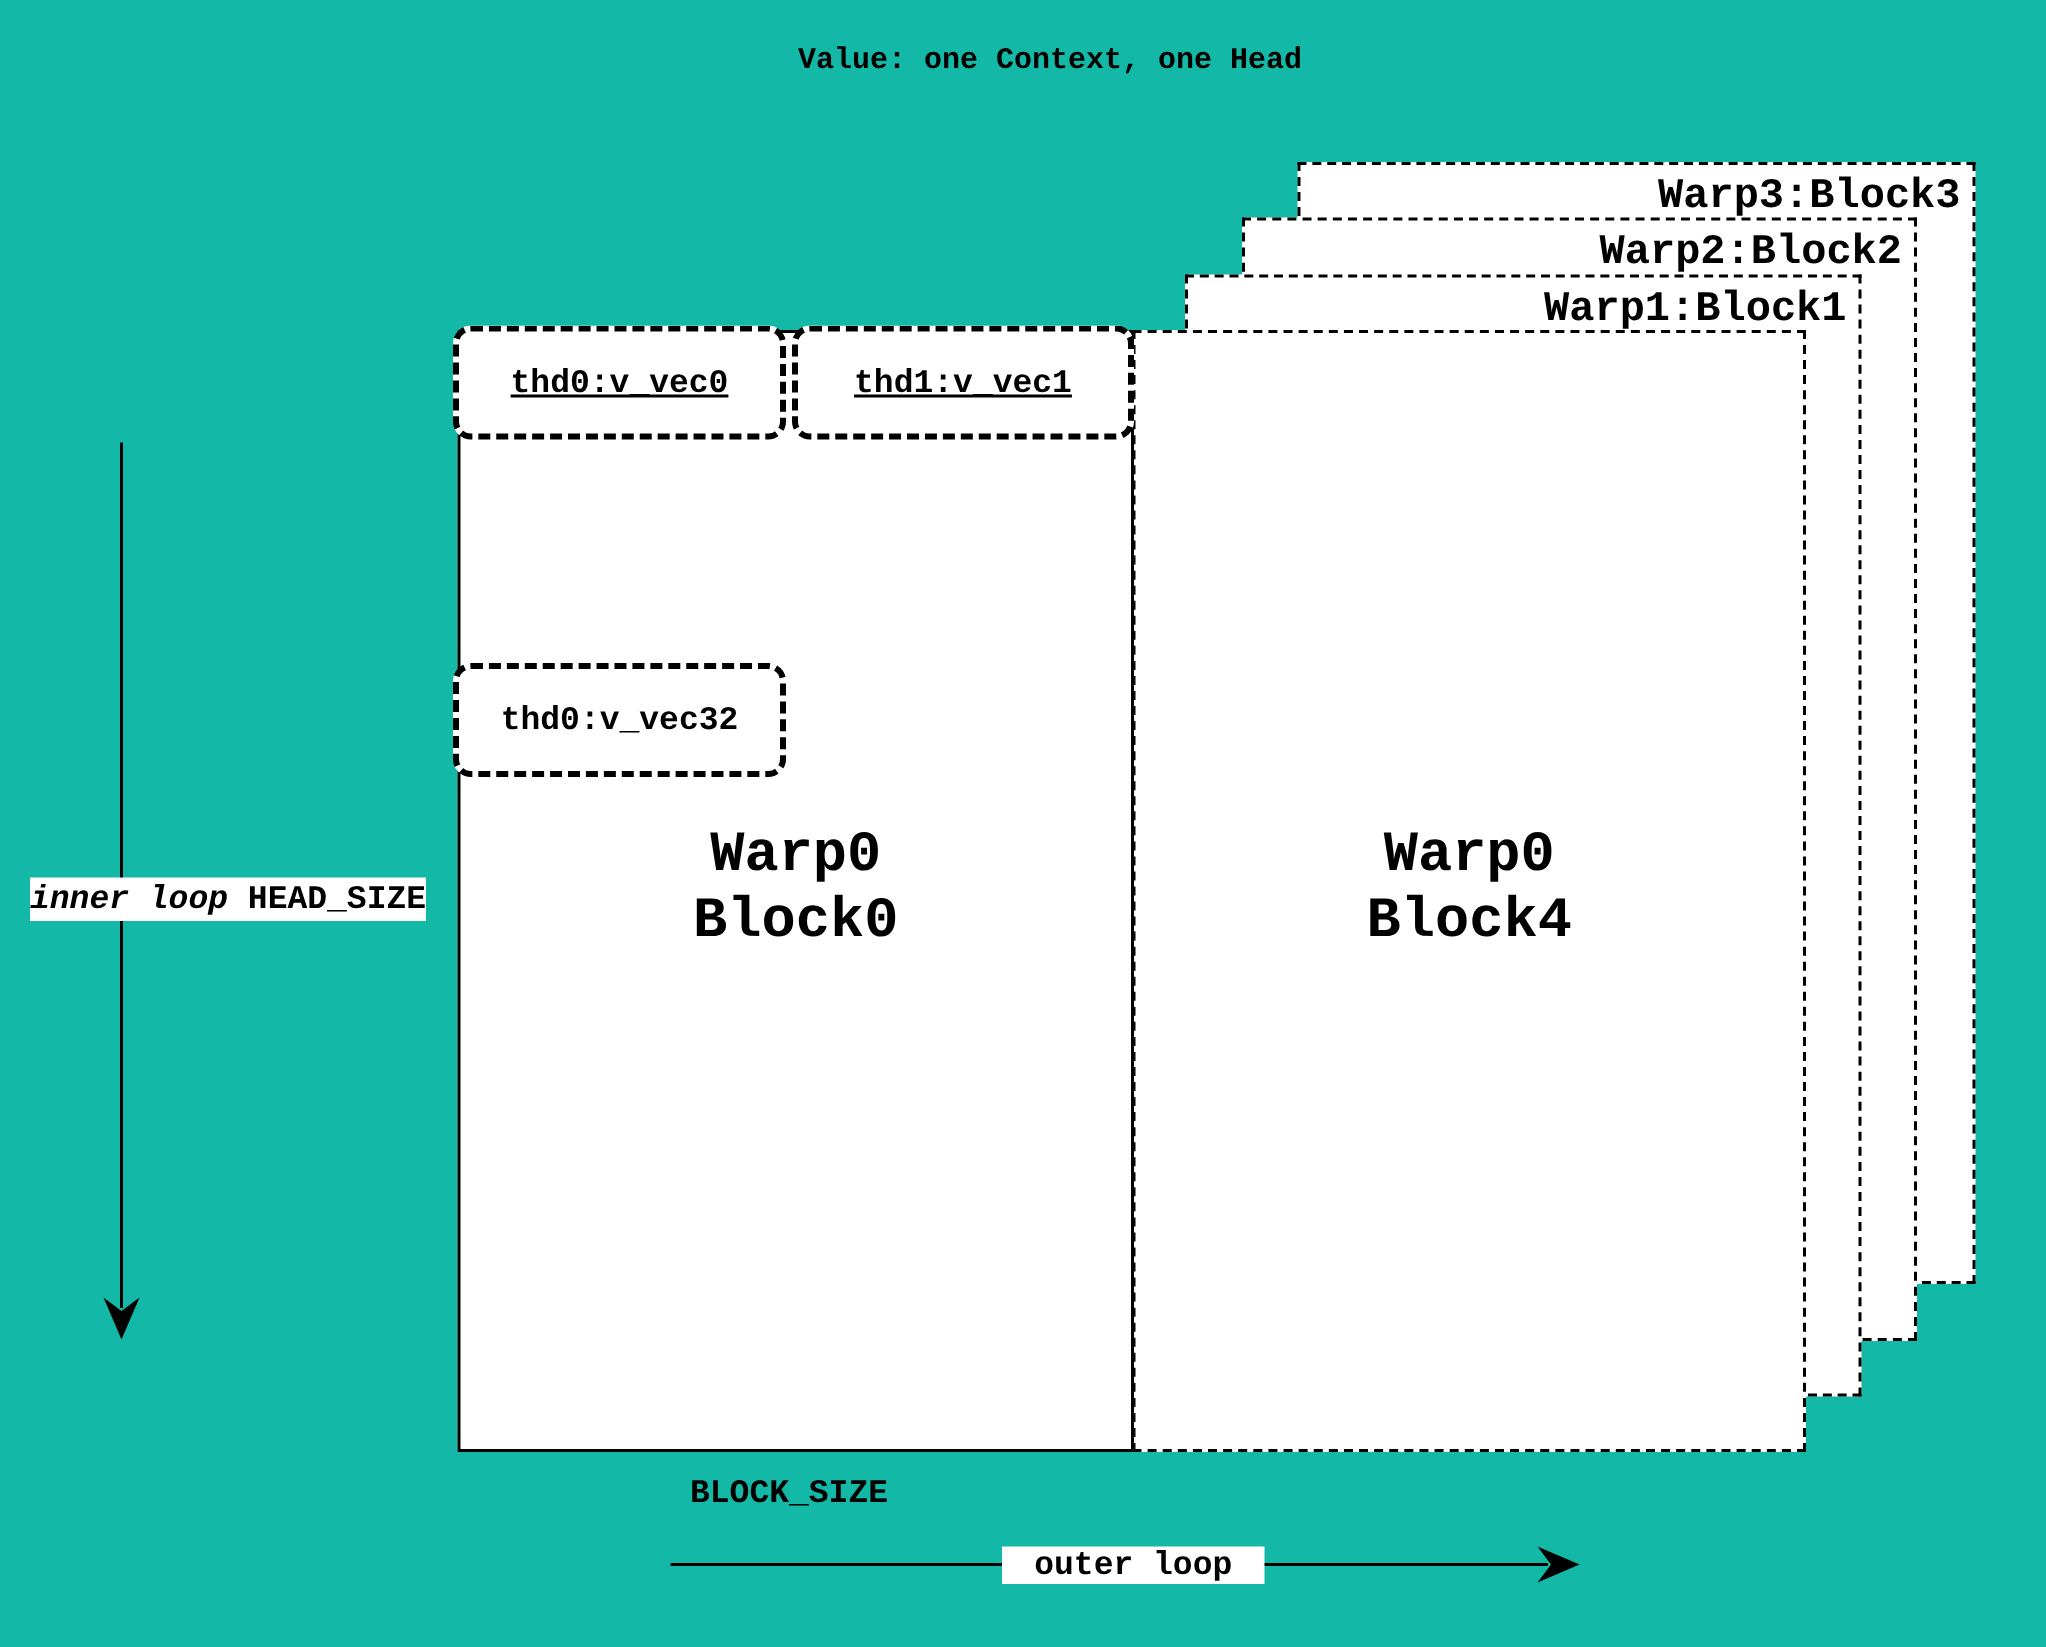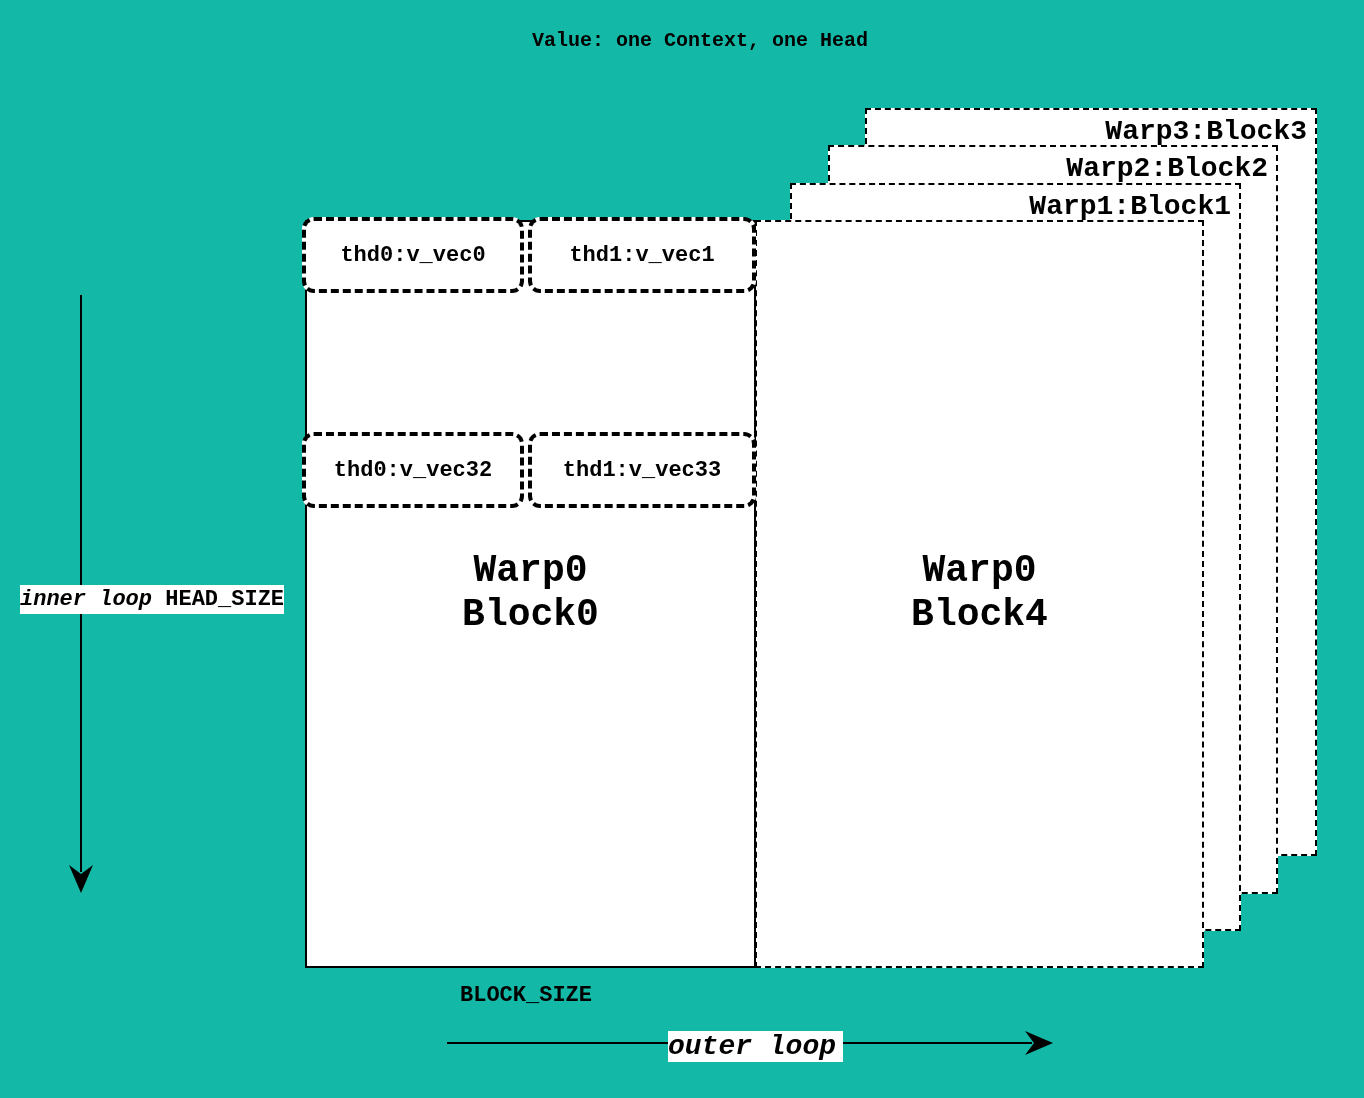--- a/index.html
+++ b/index.html
@@ -35,22 +35,22 @@
     font-size: 28px; white-space: nowrap;
   }
 
   
   .vbox {
     height: 76px; background: #fff;
     border: 4px dashed #000; border-radius: 12px;
     display: flex; align-items: center; justify-content: center;
     font-size: 22px; z-index: 6; white-space: nowrap;
   }
-  .row1 { top: 217px; }
-  .row2 { top: 432px; }
+  .row1 { top: 217px; text-decoration: underline; }
+  .row2 { top: 442px; }
   .row3 { top: 741px; }
   .colA { left: 302px; width: 222px; }
   .colB { left: 528px; width: 228px; }
 
   
   .block-label {
     z-index: 7; text-align: center;
     font-size: 38px; line-height: 44px;
     white-space: pre-line;
   }
@@ -58,21 +58,21 @@
   .block4-label { left: 755px; top: 549px; width: 449px; }
 
   
   .inner-label {
     left: 20px; top: 585px; z-index: 9;
     font-size: 22px; background: #fff; padding: 2px 0; white-space: nowrap;
   }
   .inner-label .it { font-style: italic; }
   .outer-label {
     left: 668px; top: 1031px; width: 175px; z-index: 9;
-    font-size: 28px; font-style: italic; background: #fff;
+    text-align: center; font-size: 22px; background: #fff;
   }
   .block-size-label {
     left: 386px; top: 983px; width: 280px;
     text-align: center; font-size: 22px;
   }
   .arrow-svg { z-index: 1; }
   .v-arrow { left: 66px; top: 292px; }
   .h-arrow { left: 440px; top: 1028px; }
 </style>
 </head>
@@ -90,21 +90,20 @@
   </div>
   <div class="abs bigbox warp1-box">
     <div class="corner-label">Warp1:Block1</div>
   </div>
   <div class="abs bigbox block4-box"></div>
   <div class="abs main-box"></div>
 
   <div class="abs vbox row1 colA">thd0:v_vec0</div>
   <div class="abs vbox row1 colB">thd1:v_vec1</div>
   <div class="abs vbox row2 colA">thd0:v_vec32</div>
-  <div class="abs vbox row2 colB">thd1:v_vec33</div>
 
   <div class="abs block-label main-label">Warp0
 Block0</div>
   <div class="abs block-label block4-label">Warp0
 Block4</div>
 
   <svg class="abs arrow-svg v-arrow" width="32" height="612" viewBox="0 0 32 612">
     <line x1="15" y1="3" x2="15" y2="580" stroke="#000" stroke-width="2"></line>
     <polygon points="15,601 3,573 15,582 27,573" fill="#000"></polygon>
   </svg>

